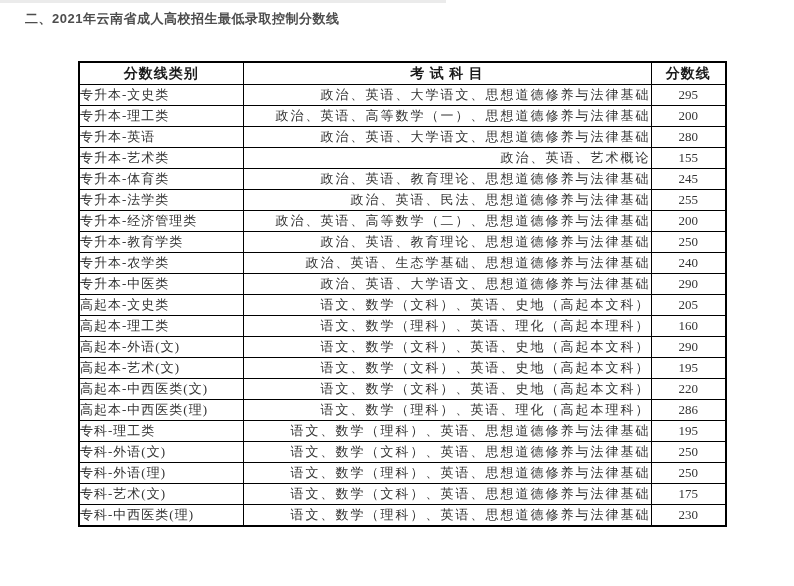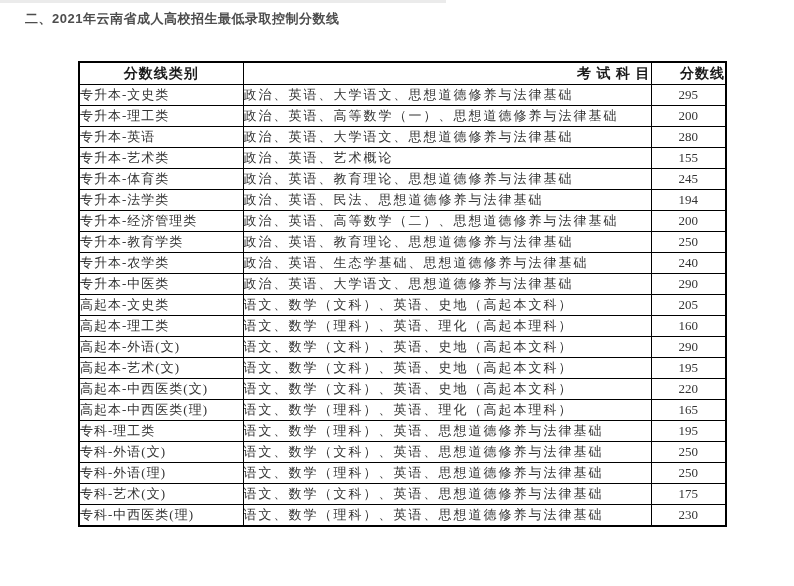--- a/index.html
+++ b/index.html
@@ -52,36 +52,36 @@
     padding: 0;
     color: #333;
     font-size: 13px;
     overflow: hidden;
     white-space: nowrap;
   }
   .score-table th {
     font-weight: bold;
     color: #1a1a1a;
     font-size: 14px;
-    text-align: right;
+    text-align: center;
     letter-spacing: 1px;
     height: 21px;
   }
   col.col-cat   { width: 164px; }
   col.col-subj  { width: 408px; }
   col.col-score { width: 75px; }
   .cell-cat {
     text-align: left;
     padding-left: 7px;
     letter-spacing: 1px;
     border-right-width: 2px;
   }
   th.cell-cat { text-align: center; padding-left: 0; }
   .cell-subj {
-    text-align: left;
+    text-align: right;
     letter-spacing: 2px;
     border-right-width: 2px;
   }
   .cell-score {
     text-align: center;
     letter-spacing: 0;
     margin-top: 12px;
   }
 </style>
 </head>
@@ -132,21 +132,21 @@
 
   <tr>
     <td class="cell-cat">专升本-体育类</td>
     <td class="cell-subj">政治、英语、教育理论、思想道德修养与法律基础</td>
     <td class="cell-score">245</td>
   </tr>
 
   <tr>
     <td class="cell-cat">专升本-法学类</td>
     <td class="cell-subj">政治、英语、民法、思想道德修养与法律基础</td>
-    <td class="cell-score">194</td>
+    <td class="cell-score">255</td>
   </tr>
 
   <tr>
     <td class="cell-cat">专升本-经济管理类</td>
     <td class="cell-subj">政治、英语、高等数学（二）、思想道德修养与法律基础</td>
     <td class="cell-score">200</td>
   </tr>
 
   <tr>
     <td class="cell-cat">专升本-教育学类</td>
@@ -193,21 +193,21 @@
 
   <tr>
     <td class="cell-cat">高起本-中西医类(文)</td>
     <td class="cell-subj">语文、数学（文科）、英语、史地（高起本文科）</td>
     <td class="cell-score">220</td>
   </tr>
 
   <tr>
     <td class="cell-cat">高起本-中西医类(理)</td>
     <td class="cell-subj">语文、数学（理科）、英语、理化（高起本理科）</td>
-    <td class="cell-score">165</td>
+    <td class="cell-score">286</td>
   </tr>
 
 
   <tr>
     <td class="cell-cat">专科-理工类</td>
     <td class="cell-subj">语文、数学（理科）、英语、思想道德修养与法律基础</td>
     <td class="cell-score">195</td>
   </tr>
 
   <tr>

